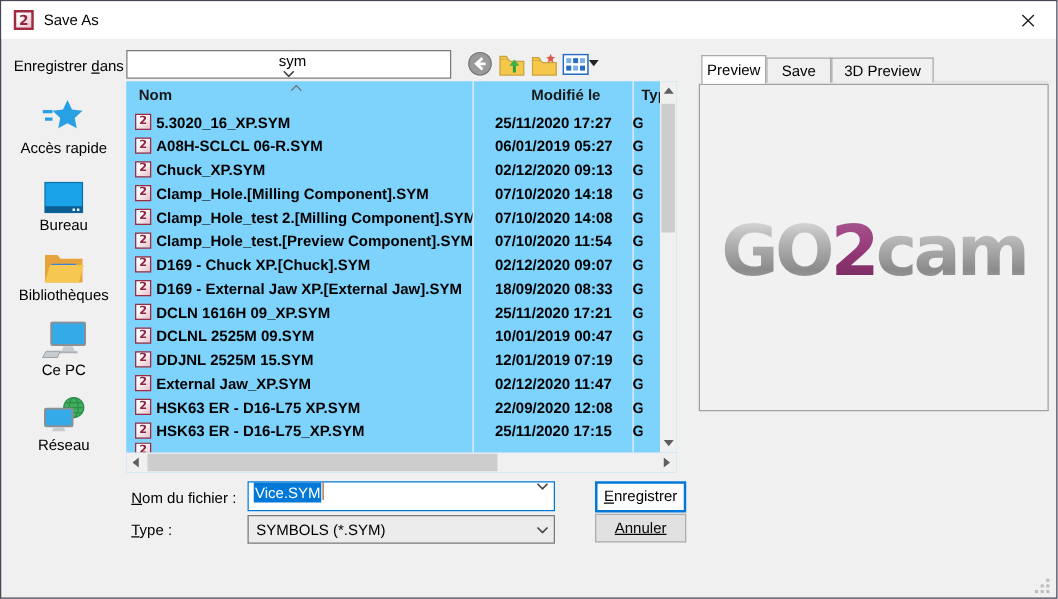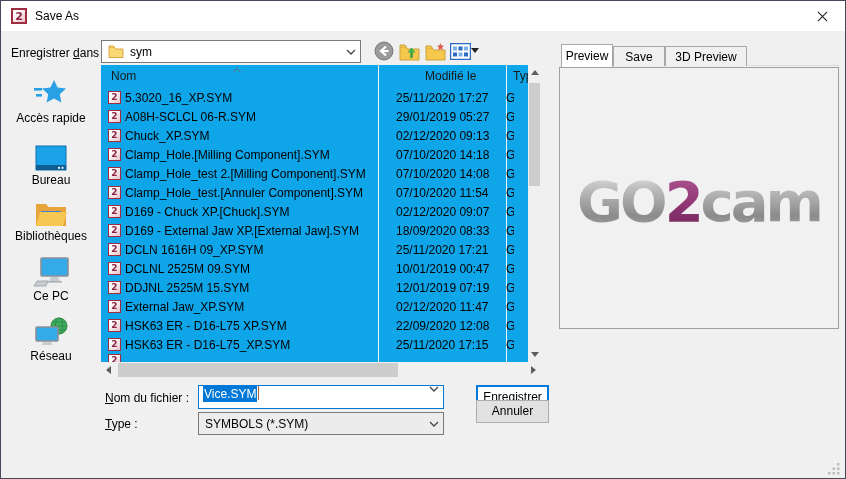--- a/index.html
+++ b/index.html
@@ -17,38 +17,38 @@
                      font-family:"DejaVu Sans", sans-serif; }
   .title-text { position:absolute; left:34px; top:0; line-height:30px; }
   .close-btn { position:absolute; right:0; top:0; width:45px; height:30px; display:flex;
                align-items:center; justify-content:center; cursor:default; }
   .close-btn svg { width:11px; height:11px; }
 
   
   .save-in-label { position:absolute; left:10px; top:45px; }
   .u { text-decoration:underline; }
   .location-combo { position:absolute; left:100px; top:39px; width:260px; height:23px;
-                    background:#fff; border:1px solid #7a7a7a; display:flex; align-items:center; }
+                    background:#fff; border:1px solid #7a7a7a; display:flex; align-items:center;flex-direction:column; }
   .location-combo .mini-folder { margin-left:6px; }
   .location-combo .loc-text { margin-left:6px; flex:1; }
   .combo-chevron { width:18px; display:flex; justify-content:center; }
   .nav-icon { position:absolute; top:39px; width:22px; height:22px; display:flex;
               align-items:center; justify-content:center; }
   .views-caret { position:absolute; left:470px; top:47px; width:0; height:0;
                  border-left:4px solid transparent; border-right:4px solid transparent;
                  border-top:5px solid #222; }
 
   
   .sidebar { position:absolute; left:0; top:64px; width:100px; height:314px; }
   .side-item { position:absolute; left:0; width:100px; text-align:center; cursor:default; }
   .side-icon { height:34px; display:flex; align-items:flex-end; justify-content:center; }
   .side-label { margin-top:2px; }
 
   
-  .file-list { position:absolute; left:100px; top:64px; width:440px; height:313px; background:#0ea5e9; }
+  .file-list { position:absolute; left:100px; top:64px; width:440px; height:313px; background:#7dd3fc;font-weight:bold; }
   .col-line { position:absolute; top:0; width:1px; height:297px; background:#efefef; }
   .list-header { position:absolute; left:0; top:0; width:427px; height:23px; }
   .hdr { position:absolute; top:0; line-height:23px; color:#191919; overflow:hidden; white-space:nowrap; }
   .hdr-nom { left:10px; width:200px; }
   .hdr-mod { left:284px; width:120px;margin-left:40px; }
   .hdr-type { left:412px; width:15px; }
   .sort-caret { position:absolute; left:131px; top:3px; }
   .rows { position:absolute; left:0; top:23px; width:427px; }
   .row { position:relative; height:19px; display:flex; align-items:center; padding-left:7px;
          white-space:nowrap; cursor:default; }
@@ -93,21 +93,21 @@
   .filename-combo { position:absolute; left:197px; top:384px; width:246px; height:24px;
                     background:#fff; border:1px solid #0078d7; display:flex; align-items:flex-start; }
   .filename-combo .sel { margin-left:4px; background:#0078d7; color:#fff; padding:1px 1px; }
   .caret-bar { width:1px; height:14px; background:#b06030; margin-left:1px; }
   .filename-combo .spacer, .type-combo .spacer { flex:1; }
   .type-combo { position:absolute; left:197px; top:411px; width:246px; height:23px;
                 background:#ececec; border:1px solid #7a7a7a; display:flex; align-items:center; }
   .type-combo .type-text { margin-left:6px; }
   .btn { position:absolute; left:475px; width:73px; text-align:center; cursor:default; }
   .btn-save { top:384px; height:25px; line-height:21px; background:#fdfdfd; border:2px solid #0078d7; }
-  .btn-cancel { top:399px; height:23px; line-height:21px; background:#e1e1e1; border:1px solid #adadad; }
+  .btn-cancel { top:410px; height:23px; line-height:21px; background:#e1e1e1; border:1px solid #adadad;text-decoration:underline; }
 
   .resize-grip { position:absolute; right:4px; bottom:3px; }
 </style>
 </head>
 <body>
 
 <div class="window">
 
   <div class="titlebar">
     <div class="app-icon"></div>
@@ -241,21 +241,21 @@
     <div class="row">
       <span class="ficon"></span>
       <span class="fname">5.3020_16_XP.SYM</span>
       <span class="fdate">25/11/2020 17:27</span>
       <span class="ftype">GO2cam</span>
     </div>
 
     <div class="row">
       <span class="ficon"></span>
       <span class="fname">A08H-SCLCL 06-R.SYM</span>
-      <span class="fdate">29/01/2019 05:27</span>
+      <span class="fdate">06/01/2019 05:27</span>
       <span class="ftype">GO2cam</span>
     </div>
 
     <div class="row">
       <span class="ficon"></span>
       <span class="fname">Chuck_XP.SYM</span>
       <span class="fdate">02/12/2020 09:13</span>
       <span class="ftype">GO2cam</span>
     </div>
 
@@ -268,21 +268,21 @@
 
     <div class="row">
       <span class="ficon"></span>
       <span class="fname">Clamp_Hole_test 2.[Milling Component].SYM</span>
       <span class="fdate">07/10/2020 14:08</span>
       <span class="ftype">GO2cam</span>
     </div>
 
     <div class="row">
       <span class="ficon"></span>
-      <span class="fname">Clamp_Hole_test.[Annuler Component].SYM</span>
+      <span class="fname">Clamp_Hole_test.[Preview Component].SYM</span>
       <span class="fdate">07/10/2020 11:54</span>
       <span class="ftype">GO2cam</span>
     </div>
 
     <div class="row">
       <span class="ficon"></span>
       <span class="fname">D169 - Chuck XP.[Chuck].SYM</span>
       <span class="fdate">02/12/2020 09:07</span>
       <span class="ftype">GO2cam</span>
     </div>

